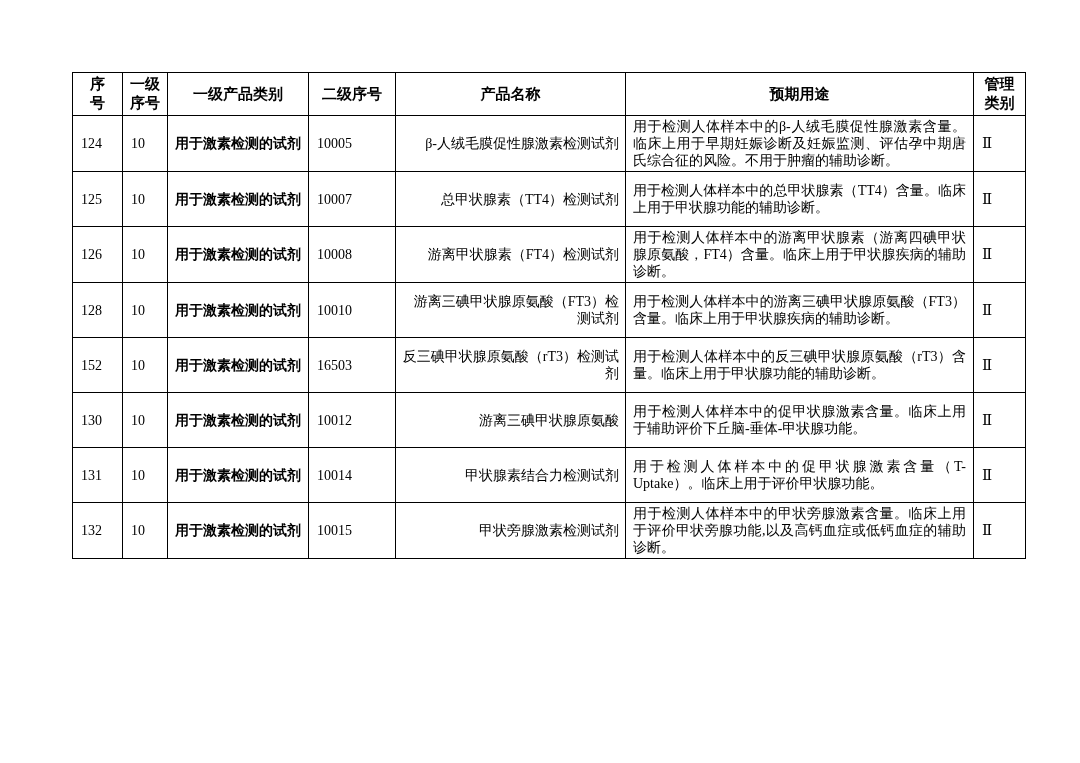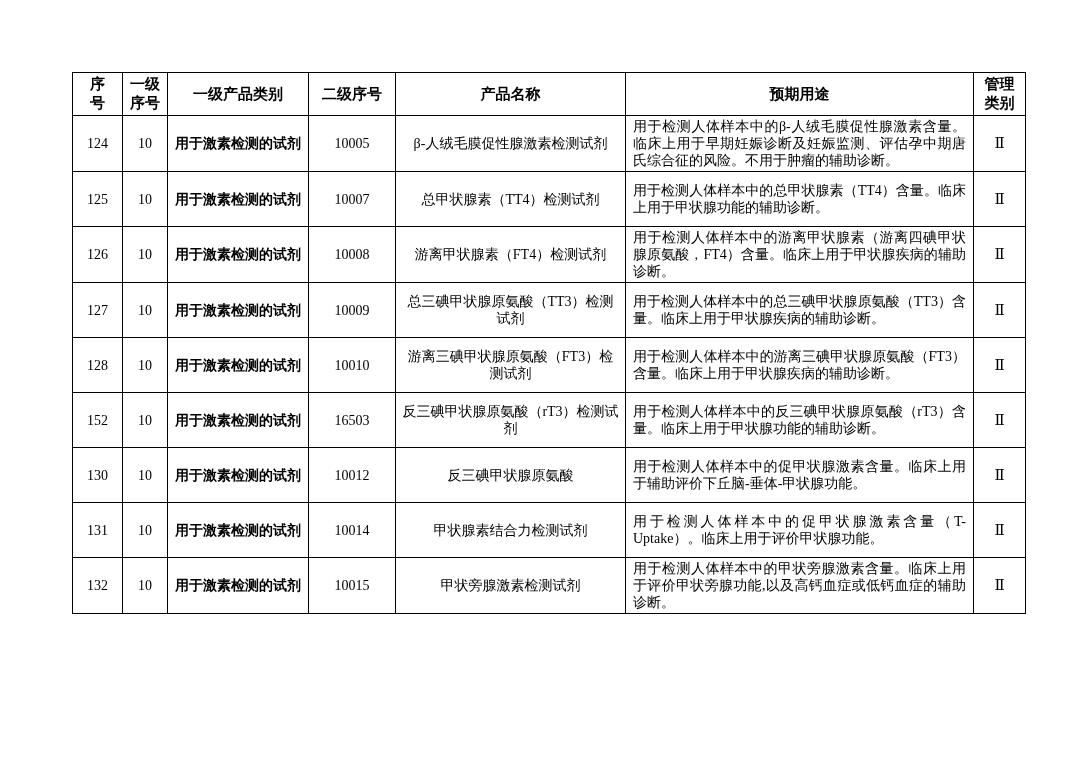--- a/index.html
+++ b/index.html
@@ -43,30 +43,30 @@
   }
   .catalog-table td {
     font-size: 14px;
     line-height: 17px;
     padding: 2px 6px;
   }
   tr.body-row {
     height: 55px;
   }
   td.c-no, td.c-l1, td.c-l2, td.c-cls {
-    text-align: center;
-    padding: 2px 2px;
+    text-align: left;
+    padding: 2px 8px;
   }
   td.c-cat {
     text-align: center;
     padding: 2px 4px;
     font-weight: bold;
   }
   td.c-name {
-    text-align: center;
+    text-align: right;
     margin-left: 8px;
   }
   td.c-use {
     text-align: justify;
     padding: 2px 7px;
     margin-top: 10px;
   }
   td.c-cls {
     font-size: 15px;
   }
@@ -122,29 +122,20 @@
         <tr class="body-row">
         <td class="c-no">126</td>
         <td class="c-l1">10</td>
         <td class="c-cat">用于激素检测的试剂</td>
         <td class="c-l2">10008</td>
         <td class="c-name">游离甲状腺素（FT4）检测试剂</td>
         <td class="c-use">用于检测人体样本中的游离甲状腺素（游离四碘甲状腺原氨酸，FT4）含量。临床上用于甲状腺疾病的辅助诊断。</td>
         <td class="c-cls">Ⅱ</td>
       </tr>
         <tr class="body-row">
-        <td class="c-no">127</td>
-        <td class="c-l1">10</td>
-        <td class="c-cat">用于激素检测的试剂</td>
-        <td class="c-l2">10009</td>
-        <td class="c-name">总三碘甲状腺原氨酸（TT3）检测试剂</td>
-        <td class="c-use">用于检测人体样本中的总三碘甲状腺原氨酸（TT3）含量。临床上用于甲状腺疾病的辅助诊断。</td>
-        <td class="c-cls">Ⅱ</td>
-      </tr>
-        <tr class="body-row">
         <td class="c-no">128</td>
         <td class="c-l1">10</td>
         <td class="c-cat">用于激素检测的试剂</td>
         <td class="c-l2">10010</td>
         <td class="c-name">游离三碘甲状腺原氨酸（FT3）检测试剂</td>
         <td class="c-use">用于检测人体样本中的游离三碘甲状腺原氨酸（FT3）含量。临床上用于甲状腺疾病的辅助诊断。</td>
         <td class="c-cls">Ⅱ</td>
       </tr>
         <tr class="body-row">
         <td class="c-no">152</td>
@@ -153,21 +144,21 @@
         <td class="c-l2">16503</td>
         <td class="c-name">反三碘甲状腺原氨酸（rT3）检测试剂</td>
         <td class="c-use">用于检测人体样本中的反三碘甲状腺原氨酸（rT3）含量。临床上用于甲状腺功能的辅助诊断。</td>
         <td class="c-cls">Ⅱ</td>
       </tr>
         <tr class="body-row">
         <td class="c-no">130</td>
         <td class="c-l1">10</td>
         <td class="c-cat">用于激素检测的试剂</td>
         <td class="c-l2">10012</td>
-        <td class="c-name">反三碘甲状腺原氨酸</td>
+        <td class="c-name">游离三碘甲状腺原氨酸</td>
         <td class="c-use">用于检测人体样本中的促甲状腺激素含量。临床上用于辅助评价下丘脑-垂体-甲状腺功能。</td>
         <td class="c-cls">Ⅱ</td>
       </tr>
         <tr class="body-row">
         <td class="c-no">131</td>
         <td class="c-l1">10</td>
         <td class="c-cat">用于激素检测的试剂</td>
         <td class="c-l2">10014</td>
         <td class="c-name">甲状腺素结合力检测试剂</td>
         <td class="c-use">用于检测人体样本中的促甲状腺激素含量（T-Uptake）。临床上用于评价甲状腺功能。</td>

